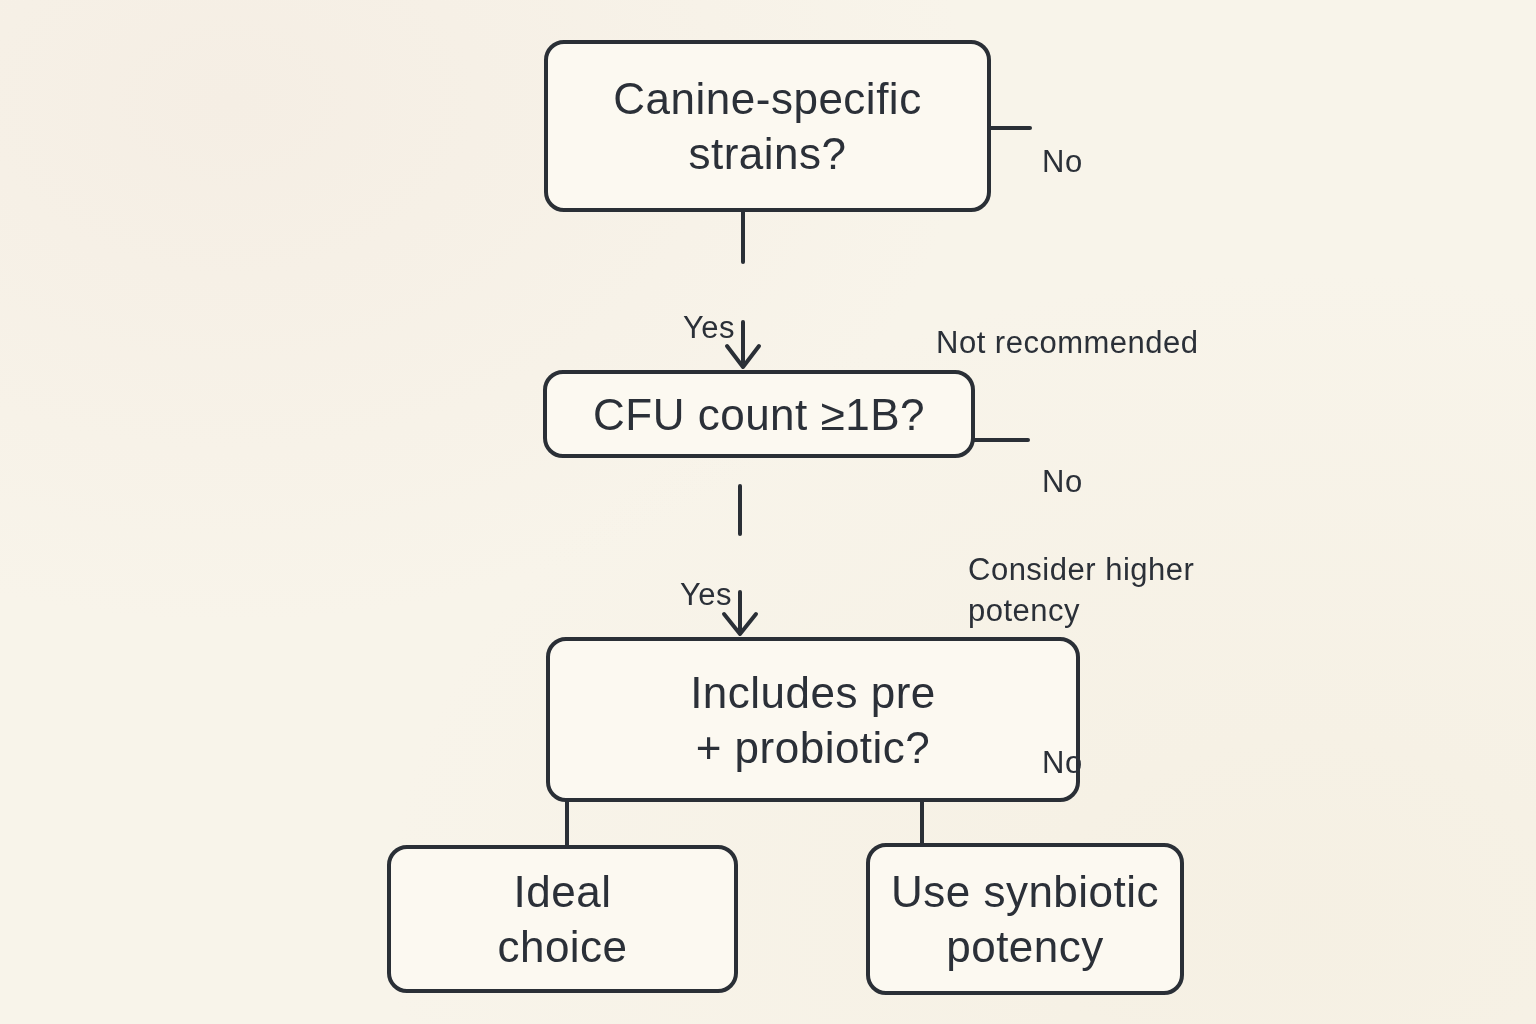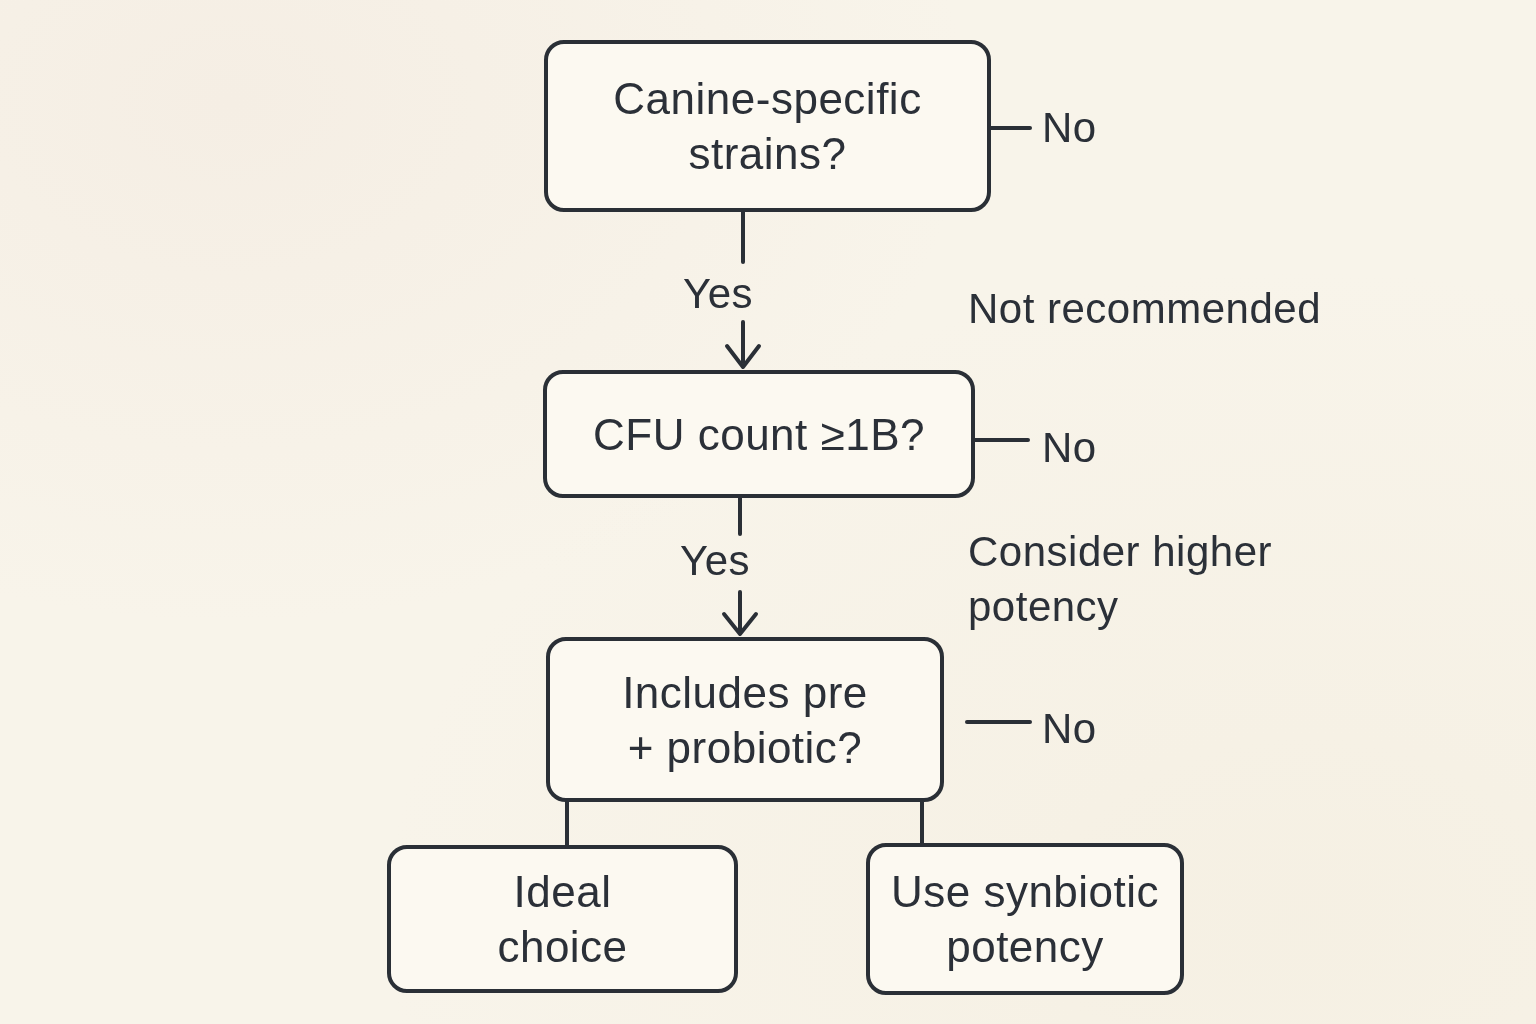--- a/index.html
+++ b/index.html
@@ -49,24 +49,25 @@
     margin-left: 24px;
   }
   .node-label {
     font-size: 44px;
     line-height: 1.25;
     white-space: pre-line;
     letter-spacing: 0.5px;
   }
   .edge-label {
     position: absolute;
-    font-size: 42px;
+    font-size: 31px;
     line-height: 1.32;
     white-space: pre-line;
     letter-spacing: 0.5px;
+    margin-top: 42px;
   }
   .edge-label.centered {
   }
 </style>
 </head>
 <body>
 
 <div class="stage">
 
   <svg class="wires" viewBox="0 0 1536 1024" aria-hidden="true">
@@ -87,47 +88,47 @@
 
     <path d="M567 802 V845"></path>
     <path d="M922 802 V843"></path>
   </svg>
 
   <div class="node" style="left:520px; top:40px; width:447px; height:172px;">
     <span class="node-label">Canine-specific
 strains?</span>
   </div>
 
-  <div class="node" style="left:519px; top:370px; width:432px; height:128px;">
+  <div class="node" style="left:519px; top:370px; width:432px; height:88px;">
     <span class="node-label">CFU count ≥1B?</span>
   </div>
 
-  <div class="node" style="left:522px; top:637px; width:398px; height:165px;">
+  <div class="node" style="left:522px; top:637px; width:534px; height:165px;">
     <span class="node-label">Includes pre
 + probiotic?</span>
   </div>
 
   <div class="node" style="left:363px; top:845px; width:351px; height:148px;">
     <span class="node-label">Ideal
 choice</span>
   </div>
 
   <div class="node" style="left:842px; top:843px; width:318px; height:152px;">
     <span class="node-label">Use synbiotic
 potency</span>
   </div>
 
   <div class="edge-label centered" style="left:683px; top:266px; width:120px;">Yes</div>
 
   <div class="edge-label" style="left:1042px; top:100px;">No</div>
 
-  <div class="edge-label" style="left:968px; top:281px;">Not recommended</div>
+  <div class="edge-label" style="left:936px; top:281px;">Not recommended</div>
 
   <div class="edge-label centered" style="left:680px; top:533px; width:120px;">Yes</div>
 
   <div class="edge-label" style="left:1042px; top:420px;">No</div>
 
-  <div class="edge-label" style="left:968px; top:524px;">Consider higher
+  <div class="edge-label" style="left:968px; top:508px;">Consider higher
 potency</div>
 
   <div class="edge-label" style="left:1042px; top:701px;">No</div>
 
 </div>
 
 </body></html>

